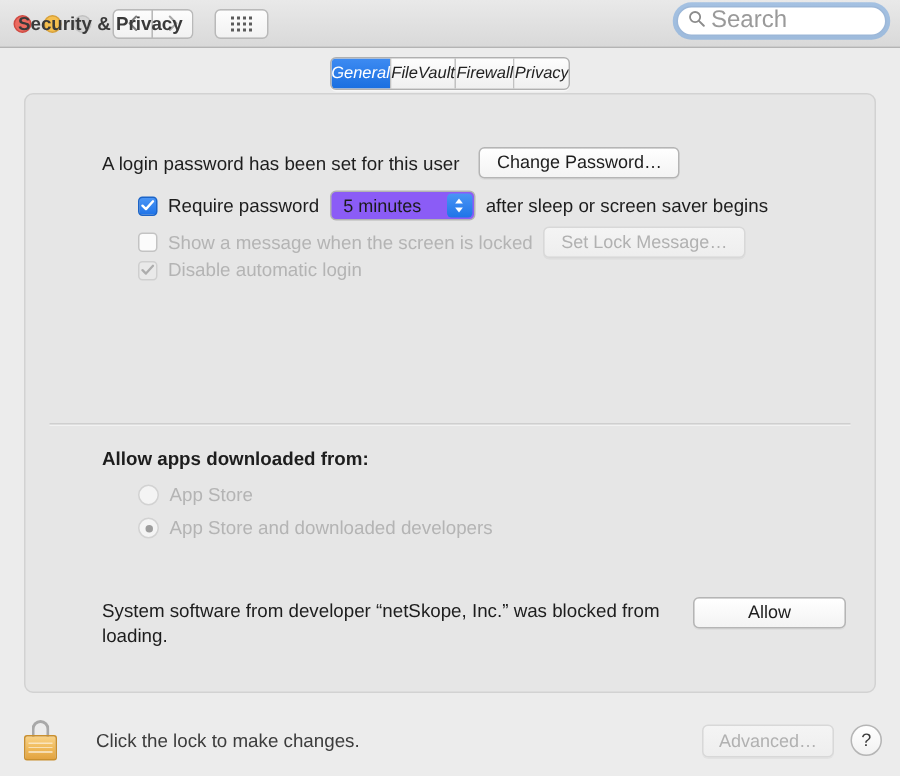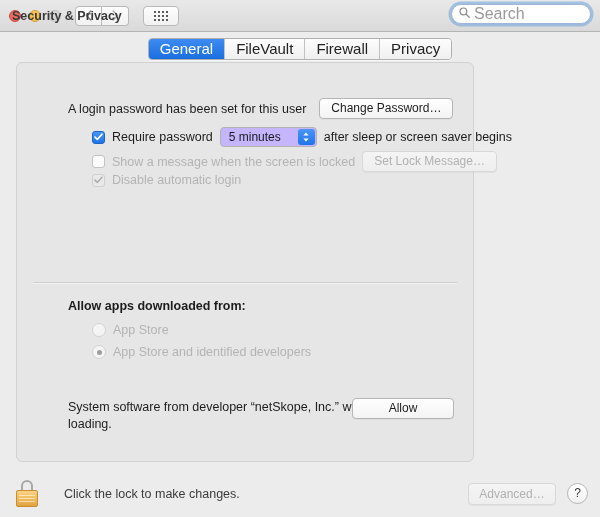--- a/index.html
+++ b/index.html
@@ -124,40 +124,41 @@
     background: #ececec;
   }
   .tabs {
     display: flex;
     border: 1px solid #b0b0b0;
     border-radius: 4px;
     overflow: hidden;
     box-shadow: 0 1px 0 rgba(255,255,255,0.6);
   }
   .tab {
-    padding: 0 11px;
+    padding: 0 0;
     height: 20px;
     line-height: 20px;
-    font-size: 15px;
+    font-size: 11px;
     color: #222;
     background: linear-gradient(to bottom, #fdfdfd, #f0f0f0);
     border-right: 1px solid #c2c2c2;
+    font-style: italic;
   }
   .tab:last-child { border-right: none; }
   .tab.active {
     background: linear-gradient(to bottom, #3d8bf2, #1a6fe0);
     color: #ffffff;
   }
 
   
   .panel {
     position: absolute;
     left: 16px;
     top: 62px;
-    width: 458px;
+    width: 568px;
     height: 400px;
     box-sizing: border-box;
     background: #e6e6e6;
     border: 1px solid #d2d2d2;
     border-radius: 6px;
   }
 
   .pw-row {
     position: absolute;
     left: 51px;
@@ -220,21 +221,21 @@
     border: 1px solid #cfcfcf;
   }
   .cbox svg { display: block; }
 
   
   .popup {
     position: relative;
     height: 20px;
     width: 97px;
     box-sizing: border-box;
-    background: #c4b5fd;
+    background: #8b5cf6;
     border: 1px solid #b3b3b3;
     border-radius: 4px;
     display: flex;
     align-items: center;
     padding-left: 8px;
     font-size: 12px;
     color: #1b1b1b;
   }
   .popup .stepper {
     position: absolute;
@@ -519,21 +520,21 @@
 
   <div class="radio-row r1">
     <span class="radio"></span>
     <span class="label-plain dim">App Store</span>
   </div>
 
   <div class="radio-row r2">
     <span class="radio">
       <span class="dot"></span>
     </span>
-    <span class="label-plain dim">App Store and identified developers</span>
+    <span class="label-plain dim">App Store and downloaded developers</span>
   </div>
 
   <div class="blocked">System software from developer “netSkope, Inc.” was blocked from loading.</div>
 
   <div class="allow-btn-wrap">
     <button class="btn allow-btn">Allow</button>
   </div>
 </div>
 
 <div class="bottombar">

